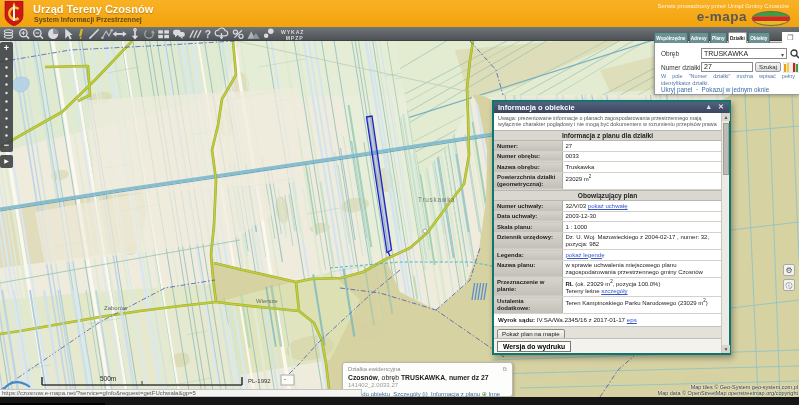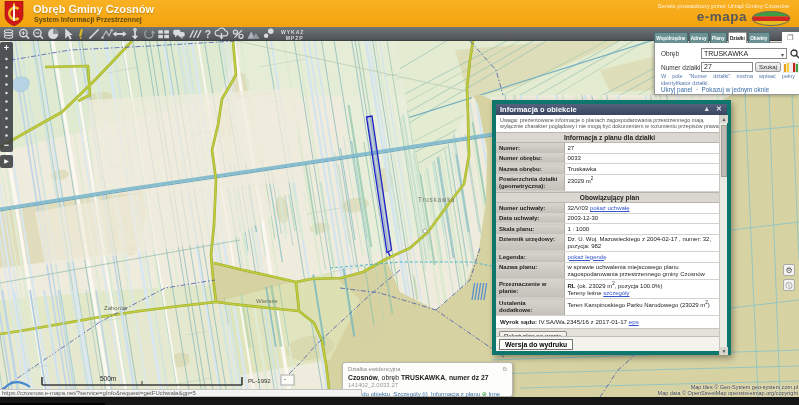--- a/index.html
+++ b/index.html
@@ -18,21 +18,21 @@
 .tab { background:#6b9193; color:#fff; border:1px solid #4e6e70; border-bottom:none; font-size:4.7px; font-weight:bold; padding:2.5px 1.2px 0 1.2px; margin-right:1px; white-space:nowrap; border-radius:2px 2px 0 0; }
 .tab.act { background:#fff; color:#222; border-color:#999; }
 .prow { position:absolute; left:6px; font-size:6.5px; color:#333; }
 .psel { position:absolute; left:46px; top:5px; width:86px; height:11px; border:1px solid #888; background:#fff; font-size:7px; padding:1px 2px; color:#222; }
 .selarr { position:absolute; right:2px; top:2px; font-size:6px; color:#555; }
 .pinput { position:absolute; left:46px; top:19px; width:52px; height:10px; border:1px solid #888; font-size:7px; padding:0 2px; color:#222; background:#fff; }
 .pbtn { position:absolute; left:100px; top:19px; width:26px; height:10px; border:1px solid #999; background:linear-gradient(#f4f4f4,#dcdcdc); font-size:6px; text-align:center; line-height:9px; color:#333; border-radius:2px; }
 .hint { position:absolute; left:6px; top:30px; width:134px; font-size:5.5px; color:#5577aa; line-height:1.25; text-align:justify; }
 .plinks { position:absolute; left:6px; top:43px; font-size:6.3px; color:#3a6ea5; }
 .popup { position:absolute; left:492px; top:100px; width:239px; height:255px;
-  background:#fff; border:4px solid #0f766e; box-shadow:2px 3px 6px rgba(0,0,0,.35); }
+  background:#fff; border:2px solid #0f766e; box-shadow:2px 3px 6px rgba(0,0,0,.35); }
 .ptitle { position:absolute; left:0; top:0; width:100%; height:11px;
   background:linear-gradient(#55627e,#39455e); color:#fff; font-size:7.5px; font-weight:bold; padding:1px 4px; }
 .pclose { position:absolute; right:3px; top:1px; color:#dfe3ea; font-size:7px; font-weight:bold; letter-spacing:2px; }
 .pbody { position:absolute; left:0; top:11px; width:227px; height:240px; overflow:hidden; font-size:6.2px; color:#222; line-height:1.12; }
 .note { padding:2px 4px 2px 4px; color:#555; font-size:5.4px; line-height:1.2; }
 .sect { background:#d9d7cf; border-top:1px solid #b8b6ae; border-bottom:1px solid #b8b6ae; font-weight:bold; text-align:center; font-size:6.6px; padding:1px 0; }
 table.info { border-collapse:collapse; width:100%; }
 table.info td { border-bottom:1px solid #d4d2ca; padding:1.4px 3px; vertical-align:top; font-size:6px; line-height:1.12; }
 td.lbl { width:68px; background:linear-gradient(#d6d4cc,#c2c0b8); font-weight:bold; border-right:1px solid #b0aea6; font-size:5.7px; }
 a.lnk { color:#3355cc; text-decoration:underline; }
@@ -396,21 +396,21 @@
 <circle cx="425" cy="231" r="2" fill="#fff" stroke="#888" stroke-width="0.7"></circle>
   </svg>
 
 <div class="hdr">
  <svg class="shield" viewBox="0 0 20 25">
   <path d="M1,0 h18 v15 q0,6 -9,10 q-9,-4 -9,-10 z" fill="#cf1717" stroke="#8d0f0f" stroke-width="0.6"></path>
   <path d="M14.5,8 a5.5,6 0 1 0 0,9" fill="none" stroke="#f2c12e" stroke-width="2.6"></path>
   <rect x="9" y="4" width="2" height="16" fill="#f6f2e8"></rect>
   <polygon points="10,1 8.6,4.5 11.4,4.5" fill="#f2c12e"></polygon>
  </svg>
- <div class="t1">Obręb Gminy Czosnów</div>
+ <div class="t1">Urząd Tereny Czosnów</div>
  <div class="t2">System Informacji Przestrzennej</div>
  <div class="hr1">Serwis prowadzony przez Urząd Gminy Czosnów</div>
  <div class="emapa">e-mapa</div>
  <svg style="position:absolute;right:8px;top:11px" width="40" height="15" viewBox="0 0 40 15">
    <defs>
         <clipPath id="ell">
           <ellipse cx="20" cy="7.5" rx="19" ry="7"></ellipse>
         </clipPath>
       </defs>
    <g clip-path="url(#ell)">

